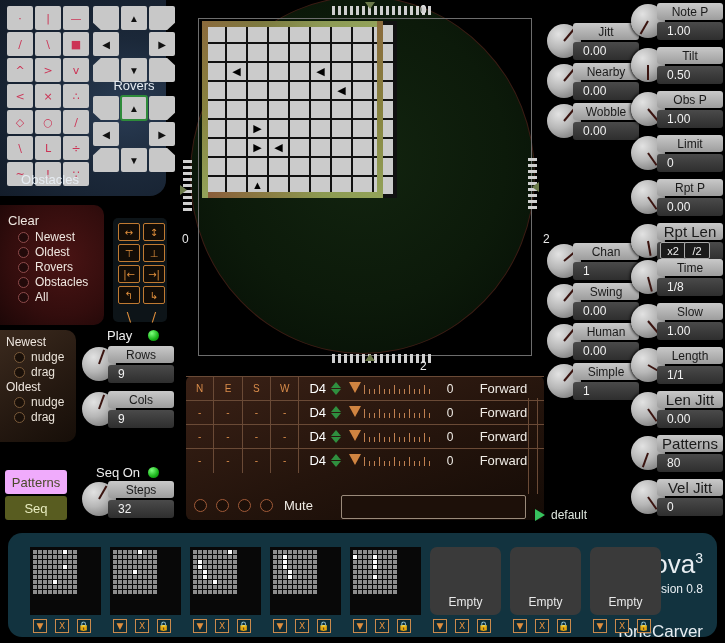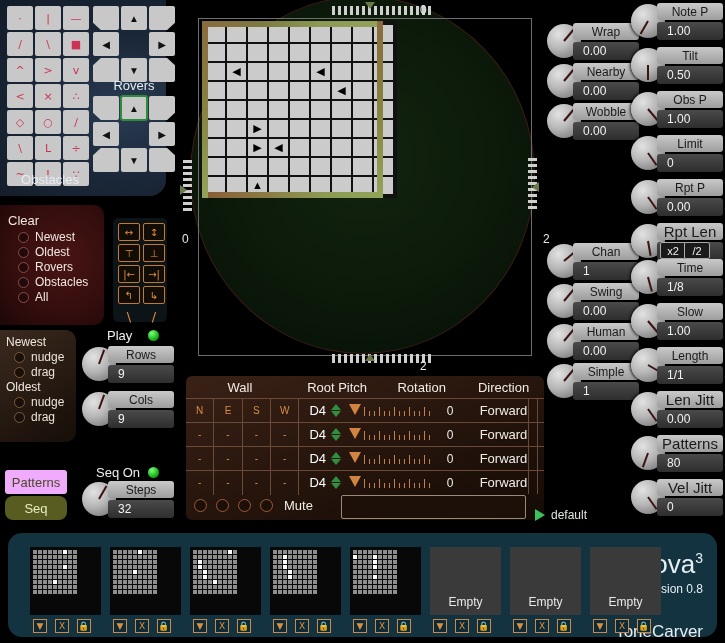--- a/index.html
+++ b/index.html
@@ -212,21 +212,21 @@
   .play-tri { width: 0; height: 0; border-top: 6px solid transparent; border-bottom: 6px solid transparent;
               border-left: 10px solid #37c25e; }
   .preset-name { color: #dfe7df; font-size: 12px; }
 
   
   .bank {
     position: absolute; left: 8px; top: 533px; width: 709px; height: 104px;
     background: #12333f; border-radius: 14px;
   }
   .slot { position: absolute; top: 14px; width: 71px; height: 68px; background: #080808; }
-  .slot.empty { background: #3a3a3a; display: flex; align-items: flex-end; justify-content: center; }
+  .slot.empty { background: #3a3a3a; display: flex; align-items: flex-end; justify-content: center; border-radius: 7px; }
   .slot.empty span { color: #e8e8e8; font-size: 12px; margin-bottom: 6px; }
   .thumb { display: grid; grid-template-columns: repeat(9, 4px); grid-template-rows: repeat(9, 4px);
            gap: 1px; padding: 3px; }
   .thumb i { background: #8d8d8d; }
   .thumb i.on { background: #ffffff; }
   .slotctl { position: absolute; display: flex; gap: 8px; }
   .sbtn { width: 14px; height: 14px; border: 1px solid #c98a4c; color: #e08f3c;
           display: flex; align-items: center; justify-content: center; font-size: 9px;
           background: #0e2b35; font-family: "DejaVu Sans", sans-serif; }
   .brand { position: absolute; right: 14px; top: 16px; text-align: right; color: #e8eef2; }
@@ -235,21 +235,21 @@
   .brand .ver { font-size: 12px; margin-top: 2px; }
   .brand .tc { font-size: 17px; margin-top: 26px; }
 
   .led { width: 11px; height: 11px; border-radius: 50%;
          background: radial-gradient(circle at 35% 30%, #7dff7d, #18b318 60%, #0a6b0a); }
   .plain-lbl { position: absolute; color: #eee; font-size: 13px; }
 
   .patbtn { position: absolute; width: 62px; height: 24px; border-radius: 3px;
             display: flex; align-items: center; justify-content: center; font-size: 13px; }
   .patbtn.a { background: #f0abfc; color: #4a4a2a; }
-  .patbtn.b { background: #585c20; color: #e8ecc0; border-radius: 8px; }
+  .patbtn.b { background: #585c20; color: #e8ecc0; }
 </style>
 </head>
 <body>
 
 <div class="root">
 
   <div class="toolpanel">
     <div class="obsgrid" id="obsgrid">
         <div class="obsbtn">·</div>
         <div class="obsbtn">|</div>
@@ -556,21 +556,21 @@
       </div>
     <div class="tri" style="left:185px; top:354px; border-left:5px solid transparent; border-right:5px solid transparent; border-bottom:7px solid #6b7a4a;"></div>
     <div class="axis-num" style="left:240px; top:359px;">2</div>
   </div>
 
   <div id="knobs-left-col">
       <div class="knob-unit" style="left: 547px; top: 22px;">
         <div class="knob">
           <i style="transform: rotate(-140deg);"></i>
         </div>
-        <div class="knob-name">Wrap</div>
+        <div class="knob-name">Jitt</div>
         <div class="knob-val">0.00</div>
       </div>
       <div class="knob-unit" style="left: 547px; top: 62px;">
         <div class="knob">
           <i style="transform: rotate(-140deg);"></i>
         </div>
         <div class="knob-name">Nearby</div>
         <div class="knob-val">0.00</div>
       </div>
       <div class="knob-unit" style="left: 547px; top: 102px;">
@@ -692,26 +692,20 @@
           <i style="transform: rotate(-35deg);"></i>
         </div>
         <div class="knob-name">Vel Jitt</div>
         <div class="knob-val">0</div>
       </div>
     </div>
   <div class="minibtn" style="left:660px; top:242px;">x2</div>
   <div class="minibtn" style="left:684px; top:242px;">/2</div>
 
   <div class="seqpanel">
-    <div class="seq-head">
-      <div class="h-wall">Wall</div>
-      <div class="h-pitch">Root Pitch</div>
-      <div class="h-rot">Rotation</div>
-      <div class="h-dir">Direction</div>
-    </div>
     <div id="seqrows">
         <div class="seq-row first">
           <div class="wcell">N</div>
           <div class="wcell">E</div>
           <div class="wcell">S</div>
           <div class="wcell">W</div>
           <div class="pitch-cell">
             <span class="pitch-val">D4</span>
             <div class="spin">
               <i class="up"></i>

